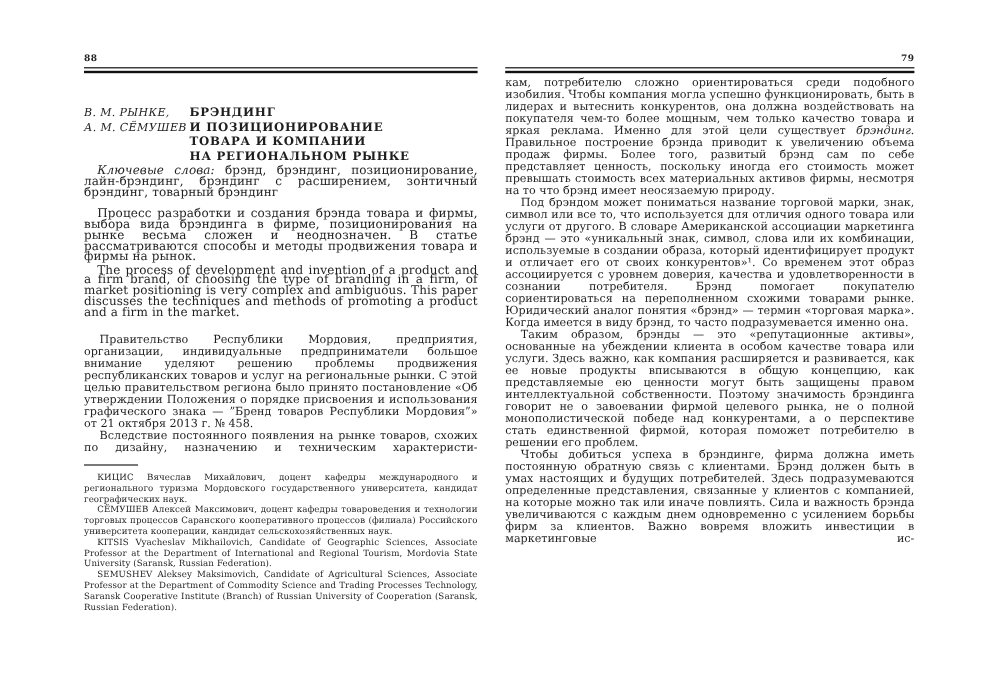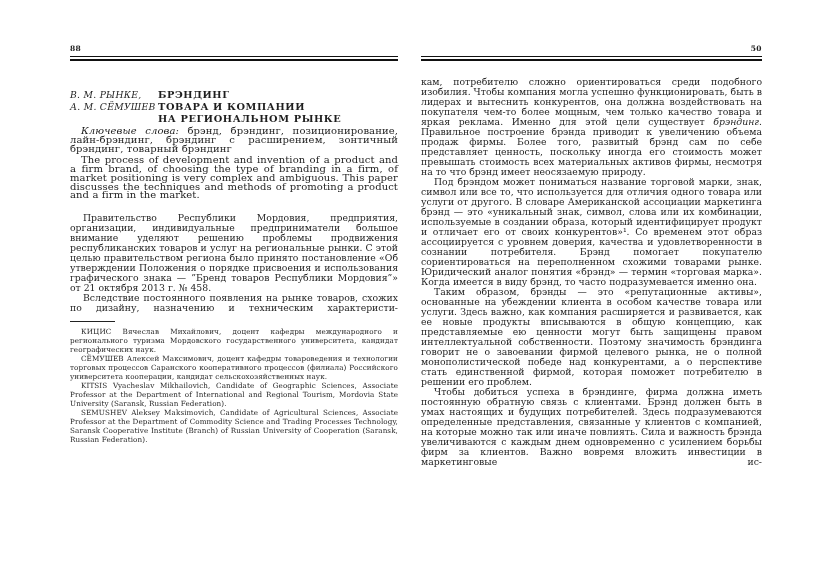--- a/index.html
+++ b/index.html
@@ -52,21 +52,21 @@
   .it { font-style: italic; }
 
   .body-text {
     font-size: 9.3px; line-height: 10px;
     text-align: justify;
   }
   .body-par { text-indent: 13px; }
   .left-body { margin-top: 13px; }
   .no-indent { text-indent: 0; }
   .cont-end { text-align-last: justify; }
-  .right-body { margin-top: 16px; }
+  .right-body { margin-top: 4px; }
   .right-body p + p { margin-top: 0; }
 
   .fn-rule {
     width: 45px; border-top: 1px solid #222;
     margin-top: 8px;
   }
   .footnotes { margin-top: 5px; }
   .footnote {
     font-size: 7.2px; line-height: 9px;
     text-align: justify; text-indent: 11px; letter-spacing: 0.1px;
@@ -86,48 +86,50 @@
       </div>
     </header>
 
     <div class="byline">
       <div class="authors">
         <div>В. М. РЫНКЕ,</div>
         <div>А. М. СЁМУШЕВ</div>
       </div>
       <h1 class="title">
         <span>БРЭНДИНГ</span>
+        <span>И ПОЗИЦИОНИРОВАНИЕ</span>
         <span>ТОВАРА И КОМПАНИИ</span>
         <span>НА РЕГИОНАЛЬНОМ РЫНКЕ</span>
       </h1>
     </div>
 
     <p class="small ti-sm kw-ru"><span class="it">Ключевые слова:</span><span> брэнд, брэндинг, позиционирование, лайн-брэндинг, брэндинг с расширением, зонтичный брэндинг, товарный брэндинг</span></p>
 
 
+    <p class="small ti-sm abs-ru">Процесс разработки и создания брэнда товара и фирмы, выбора вида брэндинга в фирме, позиционирования на рынке весьма сложен и неоднозначен. В статье рассматриваются способы и методы продвижения товара и фирмы на рынок.</p>
     <p class="small ti-sm abs-en">The process of development and invention of a product and a firm brand, of choosing the type of branding in a firm, of market positioning is very complex and ambiguous. This paper discusses the techniques and methods of promoting a product and a firm in the market.</p>
 
     <div class="body-text left-body">
       <p class="body-par">Правительство Республики Мордовия, предприятия, организации, индивидуальные предприниматели большое внимание уделяют решению проблемы продвижения республиканских товаров и услуг на региональные рынки. С этой целью правительством региона было принято постановление «Об утверждении Положения о порядке присвоения и использования графического знака — ”Бренд товаров Республики Мордовия”» от 21 октября 2013 г. № 458.</p>
       <p class="body-par cont-end">Вследствие постоянного появления на рынке товаров, схожих по дизайну, назначению и техническим характеристи-</p>
     </div>
 
     <div class="fn-rule"></div>
 
     <div class="footnotes">
       <p class="footnote">КИЦИС Вячеслав Михайлович, доцент кафедры международного и регионального туризма Мордовского государственного университета, кандидат географических наук.</p>
       <p class="footnote">СЁМУШЕВ Алексей Максимович, доцент кафедры товароведения и технологии торговых процессов Саранского кооперативного процессов (филиала) Российского университета кооперации, кандидат сельскохозяйственных наук.</p>
       <p class="footnote">KITSIS Vyacheslav Mikhailovich, Candidate of Geographic Sciences, Associate Professor at the Department of International and Regional Tourism, Mordovia State University (Saransk, Russian Federation).</p>
       <p class="footnote">SEMUSHEV Aleksey Maksimovich, Candidate of Agricultural Sciences, Associate Professor at the Department of Commodity Science and Trading Processes Technology, Saransk Cooperative Institute (Branch) of Russian University of Cooperation (Saransk, Russian Federation).</p>
     </div>
   </section>
 
   <section class="page page-right">
     <header>
-      <div class="page-number pn-right">50</div>
+      <div class="page-number pn-right">79</div>
       <div class="double-rule">
         <div class="rule-thin"></div>
         <div class="rule-thick"></div>
       </div>
     </header>
 
     <div class="body-text right-body">
       <p class="no-indent"><span>кам, потребителю сложно ориентироваться среди подобного изобилия. Чтобы компания могла успешно функционировать, быть в лидерах и вытеснить конкурентов, она должна воздействовать на покупателя чем-то более мощным, чем только качество товара и яркая реклама. Именно для этой цели существует </span><span class="it">брэндинг</span><span>. Правильное построение брэнда приводит к увеличению объема продаж фирмы. Более того, развитый брэнд сам по себе представляет ценность, поскольку иногда его стоимость может превышать стоимость всех материальных активов фирмы, несмотря на то что брэнд имеет неосязаемую природу.</span></p>
       <p class="body-par">Под брэндом может пониматься название торговой марки, знак, символ или все то, что используется для отличия одного товара или услуги от другого. В словаре Американской ассоциации маркетинга брэнд — это «уникальный знак, символ, слова или их комбинации, используемые в создании образа, который идентифицирует продукт и отличает его от своих конкурентов»¹. Со временем этот образ ассоциируется с уровнем доверия, качества и удовлетворенности в сознании потребителя. Брэнд помогает покупателю сориентироваться на переполненном схожими товарами рынке. Юридический аналог понятия «брэнд» — термин «торговая марка». Когда имеется в виду брэнд, то часто подразумевается именно она.</p>
       <p class="body-par">Таким образом, брэнды — это «репутационные активы», основанные на убеждении клиента в особом качестве товара или услуги. Здесь важно, как компания расширяется и развивается, как ее новые продукты вписываются в общую концепцию, как представляемые ею ценности могут быть защищены правом интеллектуальной собственности. Поэтому значимость брэндинга говорит не о завоевании фирмой целевого рынка, не о полной монополистической победе над конкурентами, а о перспективе стать единственной фирмой, которая поможет потребителю в решении его проблем.</p>

